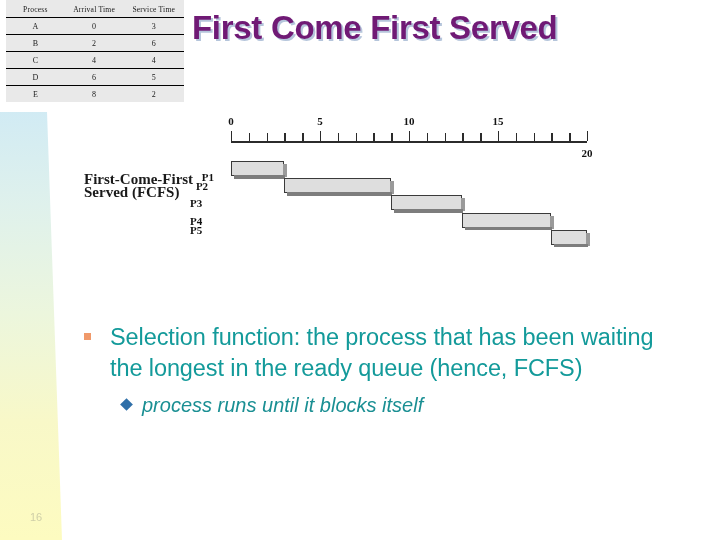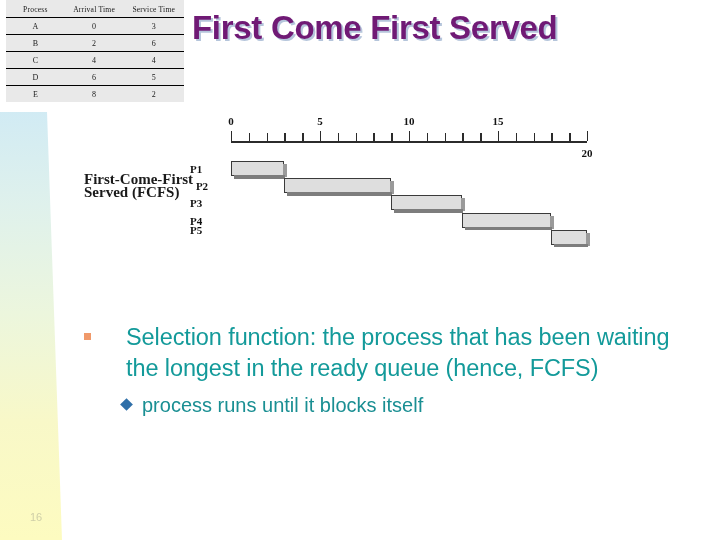--- a/index.html
+++ b/index.html
@@ -202,26 +202,26 @@
     width: 7px;
     height: 7px;
     background: #f0996a;
   }
   .bullet-text {
     font-size: 23.5px;
     line-height: 31px;
     font-weight: normal;
     color: #139a9a;
     letter-spacing: -0.1px;
-    margin-left: 16px;
   }
   .sub-row {
     position: relative;
     padding-left: 66px;
     margin-top: 8px;
+    font-style: italic;
   }
   .sub-marker {
     position: absolute;
     left: 46px;
     top: 8px;
     width: 9px;
     height: 9px;
     background: #2f6fa8;
     transform: rotate(45deg);
   }
@@ -318,21 +318,21 @@
       <div class="tick" style="left: 338.2px;"></div>
       <div class="tick major" style="left: 356px;"></div>
       <div class="tlabel" style="left: 0px;">0</div>
       <div class="tlabel" style="left: 89px;">5</div>
       <div class="tlabel" style="left: 178px;">10</div>
       <div class="tlabel" style="left: 267px;">15</div>
       <div class="tlabel" style="left: 356px; margin-top: 32px;">20</div>
     </div>
 
   <div id="gantt">
-      <div class="plabel" style="top: 0px;">P1</div>
+      <div class="plabel" style="top: 8px; text-align: right;">P1</div>
       <div class="gbar" style="left: 41px; width: 53.4px; top: -2px;"></div>
       <div class="plabel" style="top: 17.2px; text-align: center;">P2</div>
       <div class="gbar" style="left: 94.4px; width: 106.8px; top: 15.2px;"></div>
       <div class="plabel" style="top: 34.4px;">P3</div>
       <div class="gbar" style="left: 201.2px; width: 71.2px; top: 32.4px;"></div>
       <div class="plabel" style="top: 51.6px;">P4</div>
       <div class="gbar" style="left: 272.4px; width: 89px; top: 49.6px;"></div>
       <div class="plabel" style="top: 61px;">P5</div>
       <div class="gbar" style="left: 361.4px; width: 35.6px; top: 66.8px;"></div>
     </div>

